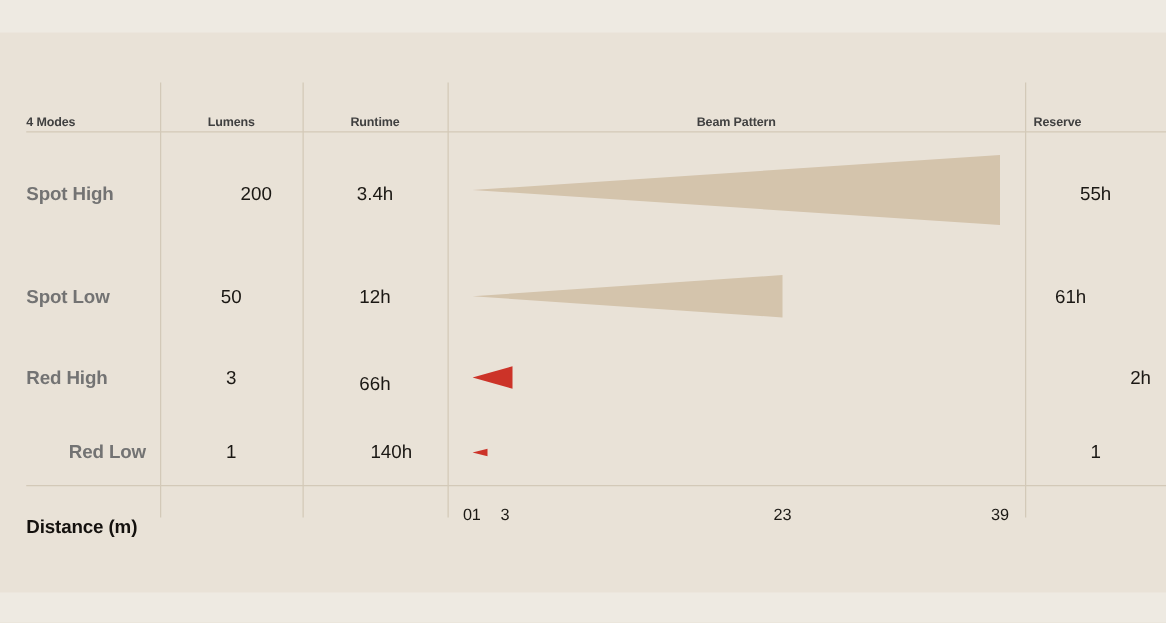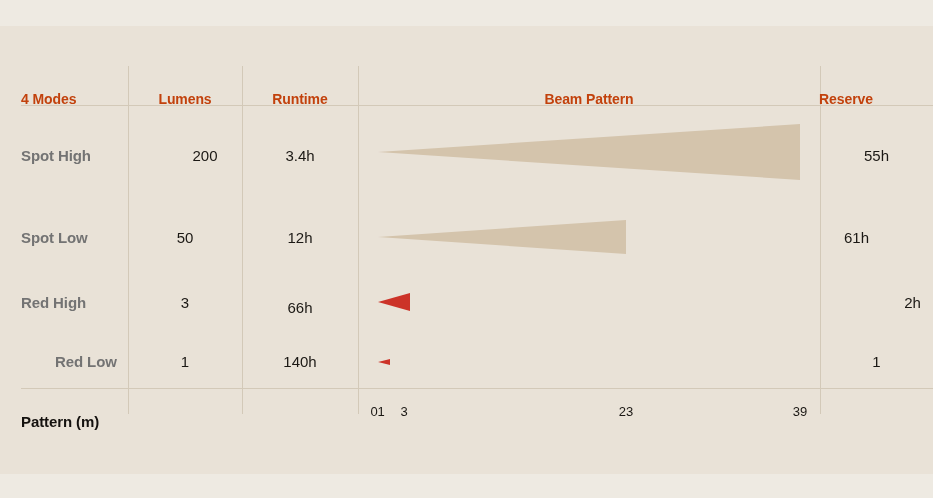--- a/index.html
+++ b/index.html
@@ -39,23 +39,23 @@
     background: #D3C9B8;
   }
 
   
   .hdr-cell {
     position: absolute;
     top: 40px;
     height: 65px;
     display: flex;
     align-items: center;
-    font-size: 14px;
+    font-size: 10px;
     font-weight: bold;
-    color: #c2410c;
+    color: #404040;
     letter-spacing: -0.1px;
   }
   .hdr-left  { justify-content: flex-start; padding-left: 21px; }
   .hdr-center{ justify-content: center; }
 
   
   .row-label {
     position: absolute;
     left: 21px;
     height: 20px;
@@ -150,30 +150,30 @@
       <svg width="34" height="26" viewBox="0 0 34 26">
         <polygon points="0,13 32,4 32,22" fill="#CC3328"></polygon>
       </svg>
     </div>
     <div class="cell-val" style="left:820px; width:113px; top:266px;padding-left:36px;">2h</div>
   </div>
 
   <div>
     <div class="row-label" style="top:325px;margin-left:34px;">Red Low</div>
     <div class="cell-val" style="left:128px; width:114px; top:325px;">1</div>
-    <div class="cell-val" style="left:242px; width:116px; top:325px;">140h</div>
+    <div class="cell-val" style="left:242px; width:116px; top:325px;padding-left:13px;">140h</div>
     <div class="beam" style="left:378px; top:330px; width:14px; height:12px;">
       <svg width="14" height="12" viewBox="0 0 14 12">
         <polygon points="0,6 12,3 12,9" fill="#CC3328"></polygon>
       </svg>
     </div>
     <div class="cell-val" style="left:820px; width:113px; top:325px;">1</div>
   </div>
 
-  <div class="axis-label" style="top:387px;">Pattern (m)</div>
+  <div class="axis-label" style="top:387px;">Distance (m)</div>
 
   <div class="tick" style="left:374px; top:378px;">0</div>
   <div class="tick" style="left:381px; top:378px;">1</div>
   <div class="tick" style="left:404px; top:378px;">3</div>
   <div class="tick" style="left:626px; top:378px;">23</div>
   <div class="tick" style="left:800px; top:378px;">39</div>
 
 </div>
 
 </body></html>

